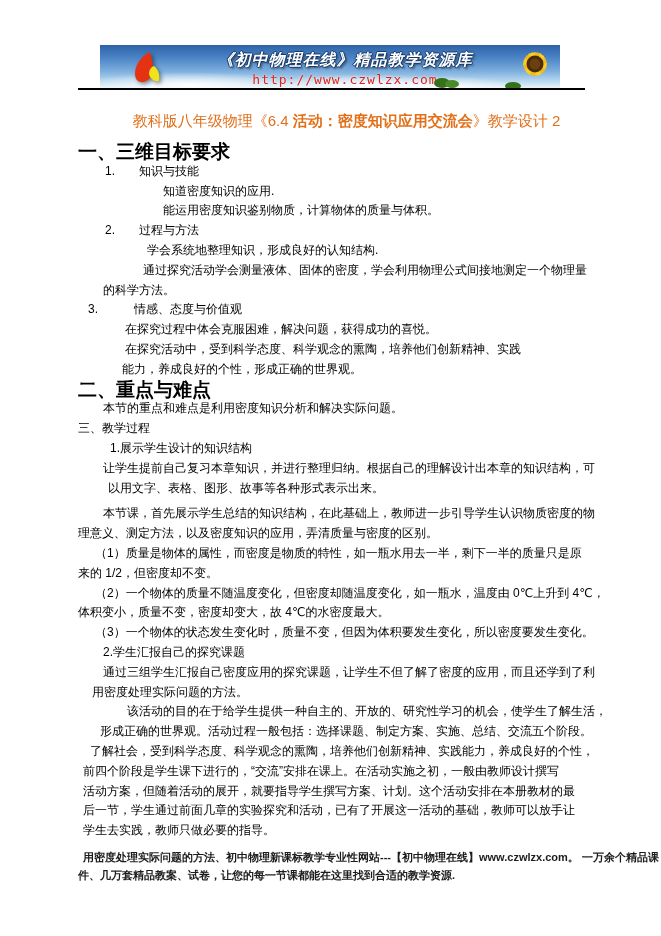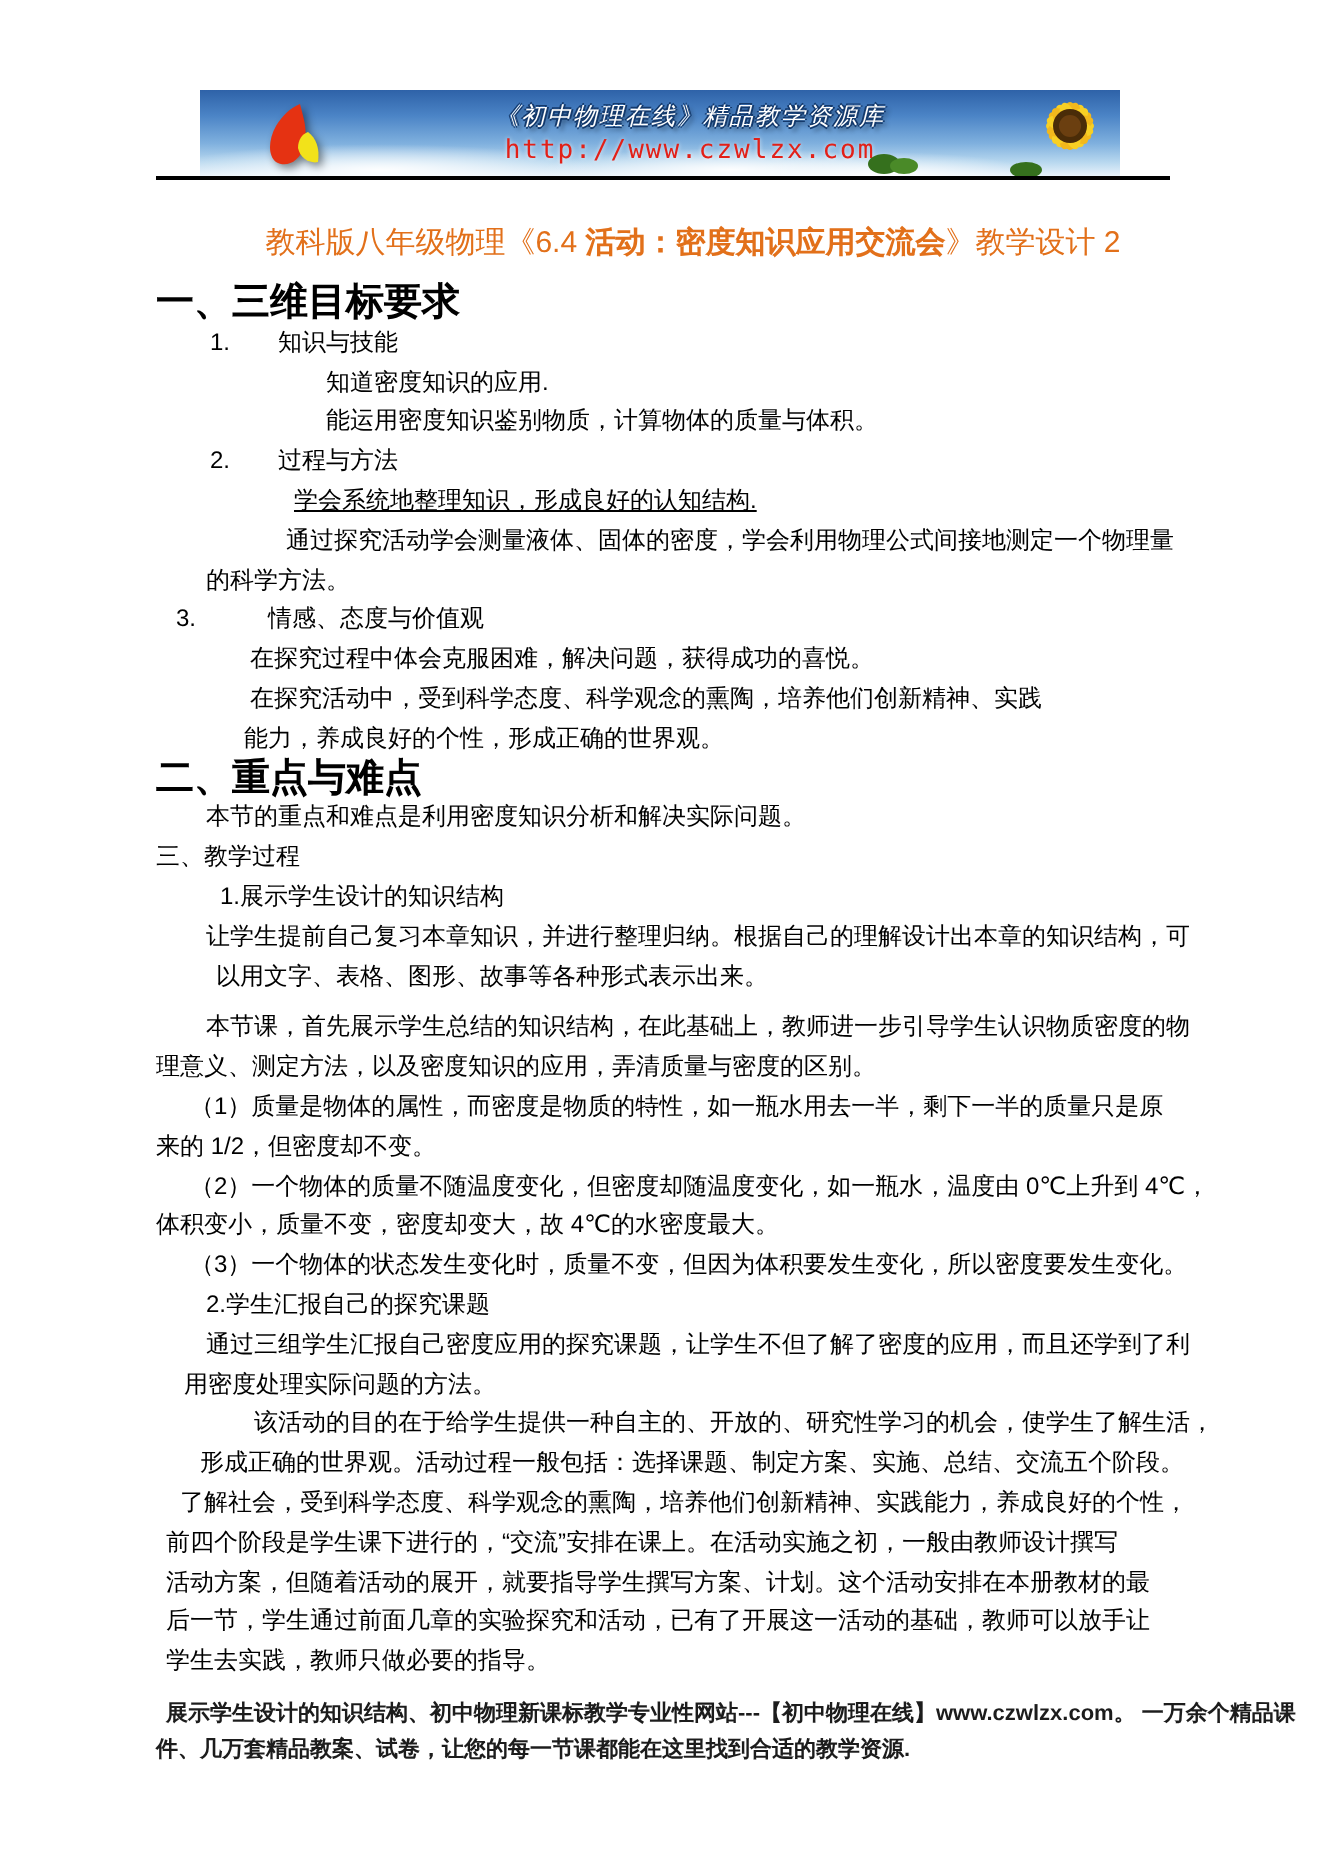--- a/index.html
+++ b/index.html
@@ -8,21 +8,21 @@
 
   
   .banner{position:absolute;left:100px;top:45px;width:460px;height:43px;overflow:hidden;
           background:linear-gradient(180deg,#2e62a8 0%,#4b84c6 30%,#7fb0de 62%,#b8d8ef 84%,#e9f3fb 100%);}
   .cloud{position:absolute;background:radial-gradient(ellipse at center,rgba(255,255,255,.95),rgba(255,255,255,0) 70%);}
   .cloud.c1{left:-20px;bottom:-10px;width:220px;height:26px;}
   .cloud.c2{left:170px;bottom:-8px;width:190px;height:22px;}
   .cloud.c3{right:40px;bottom:-12px;width:150px;height:24px;}
   .logo{position:absolute;left:28px;top:6px;filter:drop-shadow(2px 2px 2px rgba(0,0,0,.45));}
   .banner-text{position:absolute;left:95px;top:5px;width:300px;text-align:center;}
-  .banner-title{font-size:12px;font-weight:normal;letter-spacing:1px;color:#ffffff;font-style:italic;
+  .banner-title{font-size:16px;font-weight:bold;letter-spacing:1px;color:#ffffff;font-style:italic;
         text-shadow:1px 0 0 #14396b,-1px 0 0 #14396b,0 1px 0 #14396b,0 -1px 0 #14396b,2px 2px 2px rgba(0,0,0,.45);}
   .banner-url{margin-top:1px;font-family:"DejaVu Sans Mono","Liberation Mono",monospace;
         font-size:13px;font-weight:normal;letter-spacing:1px;color:#e22018;
         text-shadow:0 0 2px rgba(255,255,255,.7);}
   .sunflower{position:absolute;right:0px;bottom:-7px;}
   .plant{position:absolute;right:100px;bottom:-4px;}
 
   
   .rule{position:absolute;left:78px;top:88px;width:507px;height:2px;background:#000;}
 
@@ -97,21 +97,21 @@
   <h1 class="doc-title" style="color: rgb(226, 112, 26);">
     <span>教科版八年级物理《6.4 </span><span class="em">活动：密度知识应用交流会</span><span>》教学设计 2</span>
   </h1>
 
   <div class="body-lines" id="bodyLines">
       <div class="bl b" style="padding-left: 0px;">一、三维目标要求</div>
       <div class="bl" style="padding-left: 27px;">1.　　知识与技能</div>
       <div class="bl" style="padding-left: 85px;">知道密度知识的应用.</div>
       <div class="bl" style="padding-left: 85px;">能运用密度知识鉴别物质，计算物体的质量与体积。</div>
       <div class="bl" style="padding-left: 27px;">2.　　过程与方法</div>
-      <div class="bl" style="padding-left: 69px; text-decoration: underline;">学会系统地整理知识，形成良好的认知结构.</div>
+      <div class="bl" style="padding-left: 69px;">学会系统地整理知识，形成良好的认知结构.</div>
       <div class="bl" style="padding-left: 65px;">通过探究活动学会测量液体、固体的密度，学会利用物理公式间接地测定一个物理量</div>
       <div class="bl" style="padding-left: 25px;">的科学方法。</div>
       <div class="bl" style="padding-left: 10px;">3.　　　情感、态度与价值观</div>
       <div class="bl" style="padding-left: 47px;">在探究过程中体会克服困难，解决问题，获得成功的喜悦。</div>
       <div class="bl" style="padding-left: 47px;">在探究活动中，受到科学态度、科学观念的熏陶，培养他们创新精神、实践</div>
       <div class="bl" style="padding-left: 44px;">能力，养成良好的个性，形成正确的世界观。</div>
       <div class="bl b" style="padding-left: 0px;">二、重点与难点</div>
       <div class="bl" style="padding-left: 25px;">本节的重点和难点是利用密度知识分析和解决实际问题。</div>
       <div class="bl" style="padding-left: 0px;">三、教学过程</div>
       <div class="bl" style="padding-left: 32px;">1.展示学生设计的知识结构</div>
@@ -130,17 +130,17 @@
       <div class="bl" style="padding-left: 49px;">该活动的目的在于给学生提供一种自主的、开放的、研究性学习的机会，使学生了解生活，</div>
       <div class="bl" style="padding-left: 22px;">形成正确的世界观。活动过程一般包括：选择课题、制定方案、实施、总结、交流五个阶段。</div>
       <div class="bl" style="padding-left: 12px;">了解社会，受到科学态度、科学观念的熏陶，培养他们创新精神、实践能力，养成良好的个性，</div>
       <div class="bl" style="padding-left: 5px;">前四个阶段是学生课下进行的，“交流”安排在课上。在活动实施之初，一般由教师设计撰写</div>
       <div class="bl" style="padding-left: 5px;">活动方案，但随着活动的展开，就要指导学生撰写方案、计划。这个活动安排在本册教材的最</div>
       <div class="bl" style="padding-left: 5px;">后一节，学生通过前面几章的实验探究和活动，已有了开展这一活动的基础，教师可以放手让</div>
       <div class="bl" style="padding-left: 5px;">学生去实践，教师只做必要的指导。</div>
     </div>
 
   <div class="footer" id="footerLines">
-      <div class="fl" style="padding-left: 5px;">展示学生设计的知识结构、初中物理新课标教学专业性网站---【初中物理在线】www.czwlzx.com。 一万余个精品课</div>
+      <div class="fl" style="padding-left: 5px;">用密度处理实际问题的方法、初中物理新课标教学专业性网站---【初中物理在线】www.czwlzx.com。 一万余个精品课</div>
       <div class="fl" style="padding-left: 0px;">件、几万套精品教案、试卷，让您的每一节课都能在这里找到合适的教学资源.</div>
     </div>
 
 </div>
 
 </body></html>

